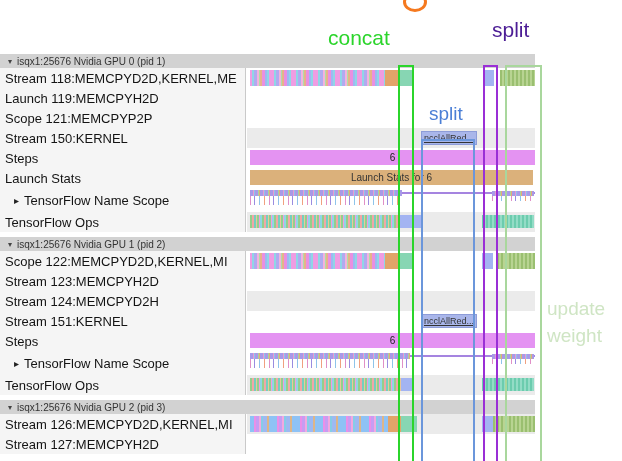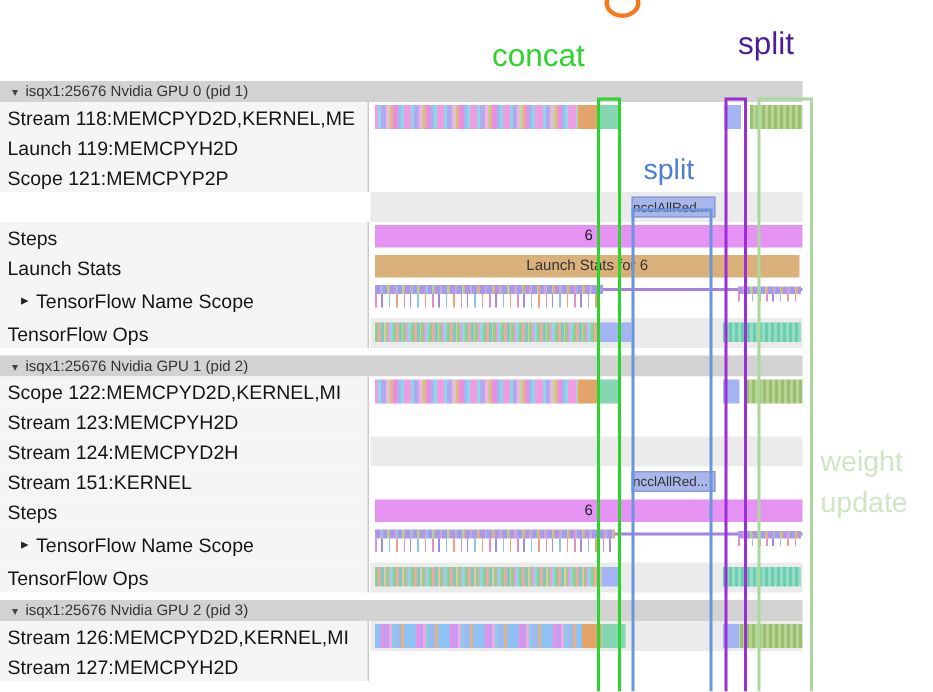--- a/index.html
+++ b/index.html
@@ -27,21 +27,21 @@
   .ops{background:repeating-linear-gradient(90deg,#93cf8c 0 2px,#f2a6a6 2px 4px,#74cfc0 4px 6px,
         #e8c89a 6px 7px,#93cf8c 7px 9px,#ef9ce2 9px 10px,#8fd6e6 10px 12px);}
   .olive{background:repeating-linear-gradient(90deg,#9abf70 0 2px,#b8d492 2px 4px);}
   .tealst{background:repeating-linear-gradient(90deg,#6cccae 0 2px,#93dcc6 2px 4px);}
   .orangeseg{background:#e2a469;}
   .tealseg{background:#87d6b3;}
   .periseg{background:#a3b4f2;}
   .steps{background:#e493f2;font-size:10px;color:#1a1a1a;text-align:center;line-height:15px;}
   .launch{background:#dbb17b;font-size:10px;color:#333;text-align:center;line-height:15px;}
   .ncclbar{background:#a9b6ea;border:1px solid #8d9cd8;font-size:9px;color:#333;
-           text-align:left;line-height:12px;overflow:hidden;white-space:nowrap;}
+           text-align:center;line-height:12px;overflow:hidden;white-space:nowrap;text-decoration:underline;}
   .nsline{background:#a584e0;}
   .nsstrip{background:repeating-linear-gradient(90deg,#a89ae8 0 3px,#e89ad0 3px 4px,#8fc4ea 4px 5px,
            #a89ae8 5px 8px,#a6d69a 8px 9px,#e6a87c 9px 10px);}
   .nsticks{background:repeating-linear-gradient(90deg,#e090c8 0 1px,rgba(0,0,0,0) 1px 4px,
            #9a8ce0 4px 5px,rgba(0,0,0,0) 5px 9px,#8fc4ea 9px 10px,rgba(0,0,0,0) 10px 14px,
            #f0a080 14px 15px,rgba(0,0,0,0) 15px 19px);}
   .abox{position:absolute;z-index:5;pointer-events:none;}
   .alabel{position:absolute;z-index:6;pointer-events:none;white-space:nowrap;}
   #concat-box{left:398px;top:65px;width:12px;height:396px;border:2px solid #2bd52b;}
   #split-box{left:483px;top:65px;width:11px;height:396px;border:2px solid #9a2fd6;}
@@ -81,20 +81,21 @@
       <div class="tl"></div>
     </div>
 
 
     <div class="row h20">
       <div class="lbl">Scope 121:MEMCPYP2P</div>
       <div class="tl"></div>
     </div>
 
     <div class="row h20">
+      <div class="lbl">Stream 150:KERNEL</div>
       <div class="tl alt"></div>
       <div class="bar ncclbar" style="left:421px;width:56px;top:3px;height:14px;">ncclAllRed...</div>
     </div>
 
     <div class="row h20">
       <div class="lbl">Steps</div>
       <div class="tl"></div>
       <div class="bar steps" style="left:250px;width:285px;top:2px;height:15px;">6</div>
     </div>
 
@@ -211,18 +212,18 @@
 
   <div class="abox" id="concat-box"></div>
   <div class="abox" id="split-box"></div>
   <div class="abox" id="nccl-box"></div>
   <div class="abox" id="wu-box"></div>
 
   <div class="alabel" id="concat-label">concat</div>
   <div class="alabel" id="split-label">split</div>
   <div class="alabel" id="nccl-label">split</div>
   <div class="alabel" id="wu-label">
+    <div>update</div>
     <div>weight</div>
-    <div>update</div>
   </div>
   <div id="orange-glyph"></div>
 
 </div>
 
 </body></html>

